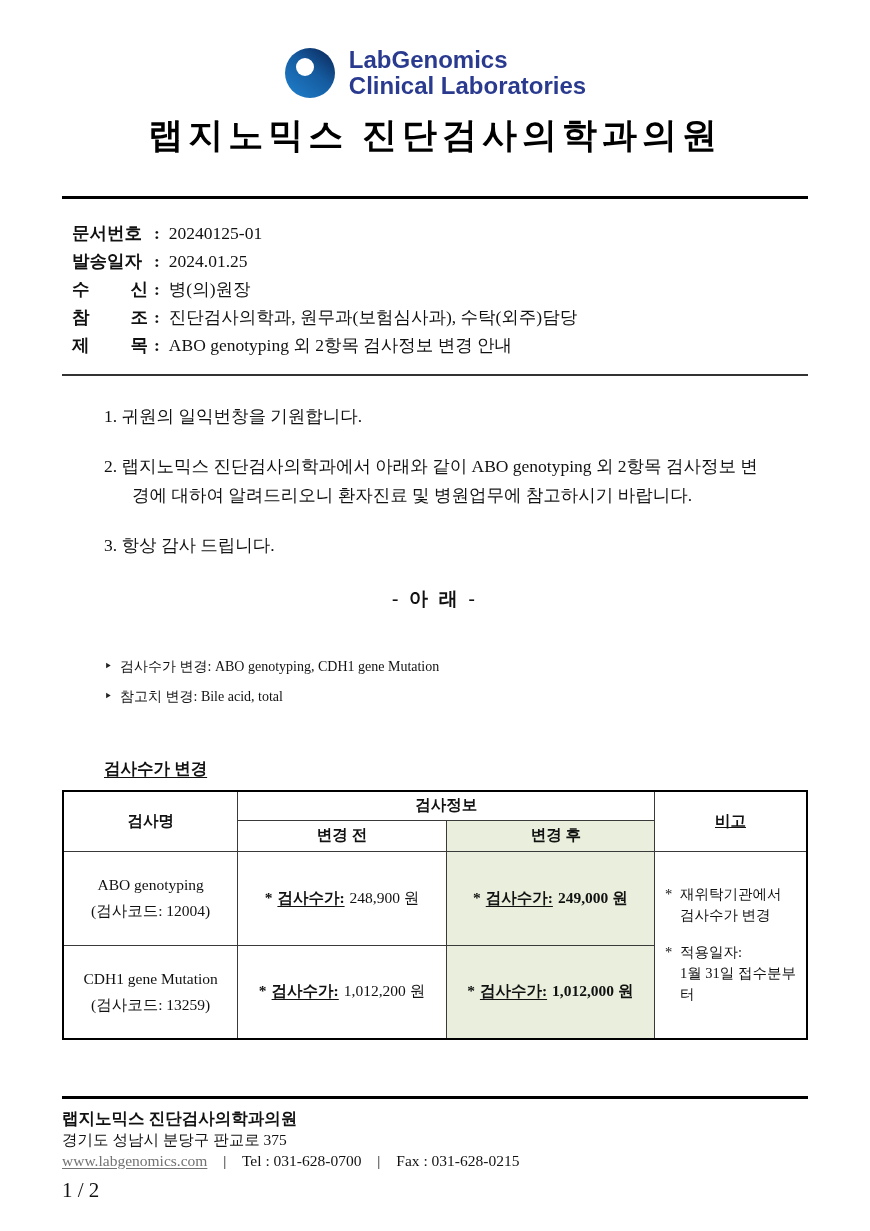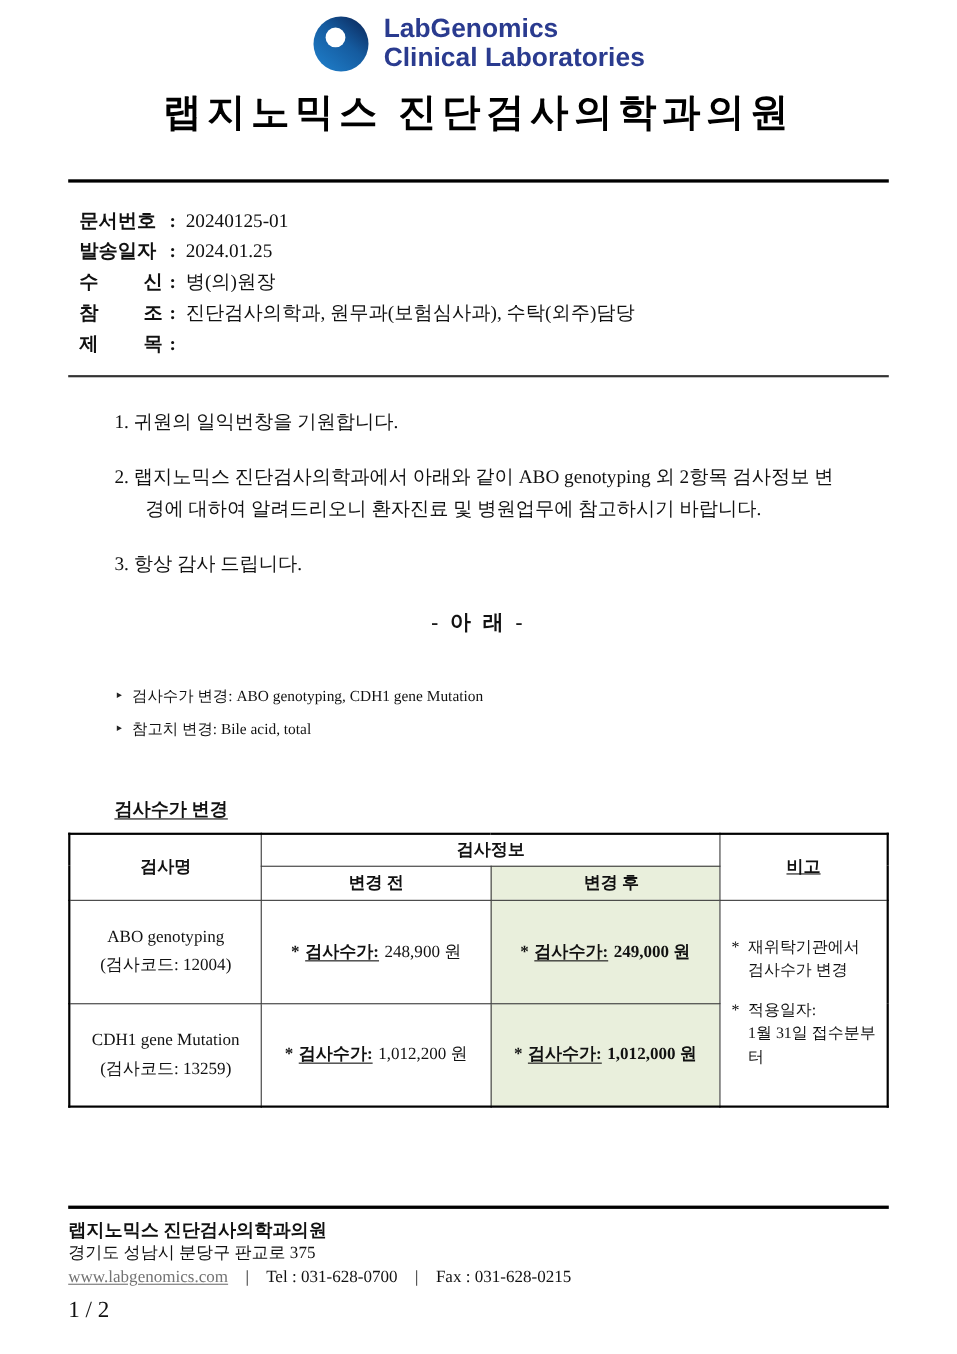--- a/index.html
+++ b/index.html
@@ -15,21 +15,21 @@
     overflow: hidden;
   }
   .content { padding: 0 62px; }
 
   
   .logo-row {
     display: flex;
     justify-content: center;
     align-items: center;
     gap: 13px;
-    padding-top: 14px;
+    padding-top: 47px;
   }
   .logo-mark { width: 52px; height: 52px; display: block; }
   .logo-text {
     font-family: "Liberation Sans", "DejaVu Sans", sans-serif;
     font-weight: bold;
     font-size: 24px;
     line-height: 1.07;
     color: #2A3B8F;
     letter-spacing: 0px;
   }
@@ -169,20 +169,21 @@
         <span class="meta-value">병(의)원장</span>
       </div>
       <div class="meta-row">
         <span class="meta-label">참 조</span>
         <span class="meta-colon">:</span>
         <span class="meta-value">진단검사의학과, 원무과(보험심사과), 수탁(외주)담당</span>
       </div>
       <div class="meta-row">
         <span class="meta-label">제 목</span>
         <span class="meta-colon">:</span>
+        <span class="meta-value">ABO genotyping 외 2항목 검사정보 변경 안내</span>
       </div>
     </div>
 
     <div class="rule rule-mid"></div>
 
     <div class="body-block">
       <p>1. 귀원의 일익번창을 기원합니다.</p>
       <p class="hang">2. 랩지노믹스 진단검사의학과에서 아래와 같이 ABO genotyping 외 2항목 검사정보 변경에 대하여 알려드리오니 환자진료 및 병원업무에 참고하시기 바랍니다.</p>
       <p>3. 항상 감사 드립니다.</p>
     </div>

